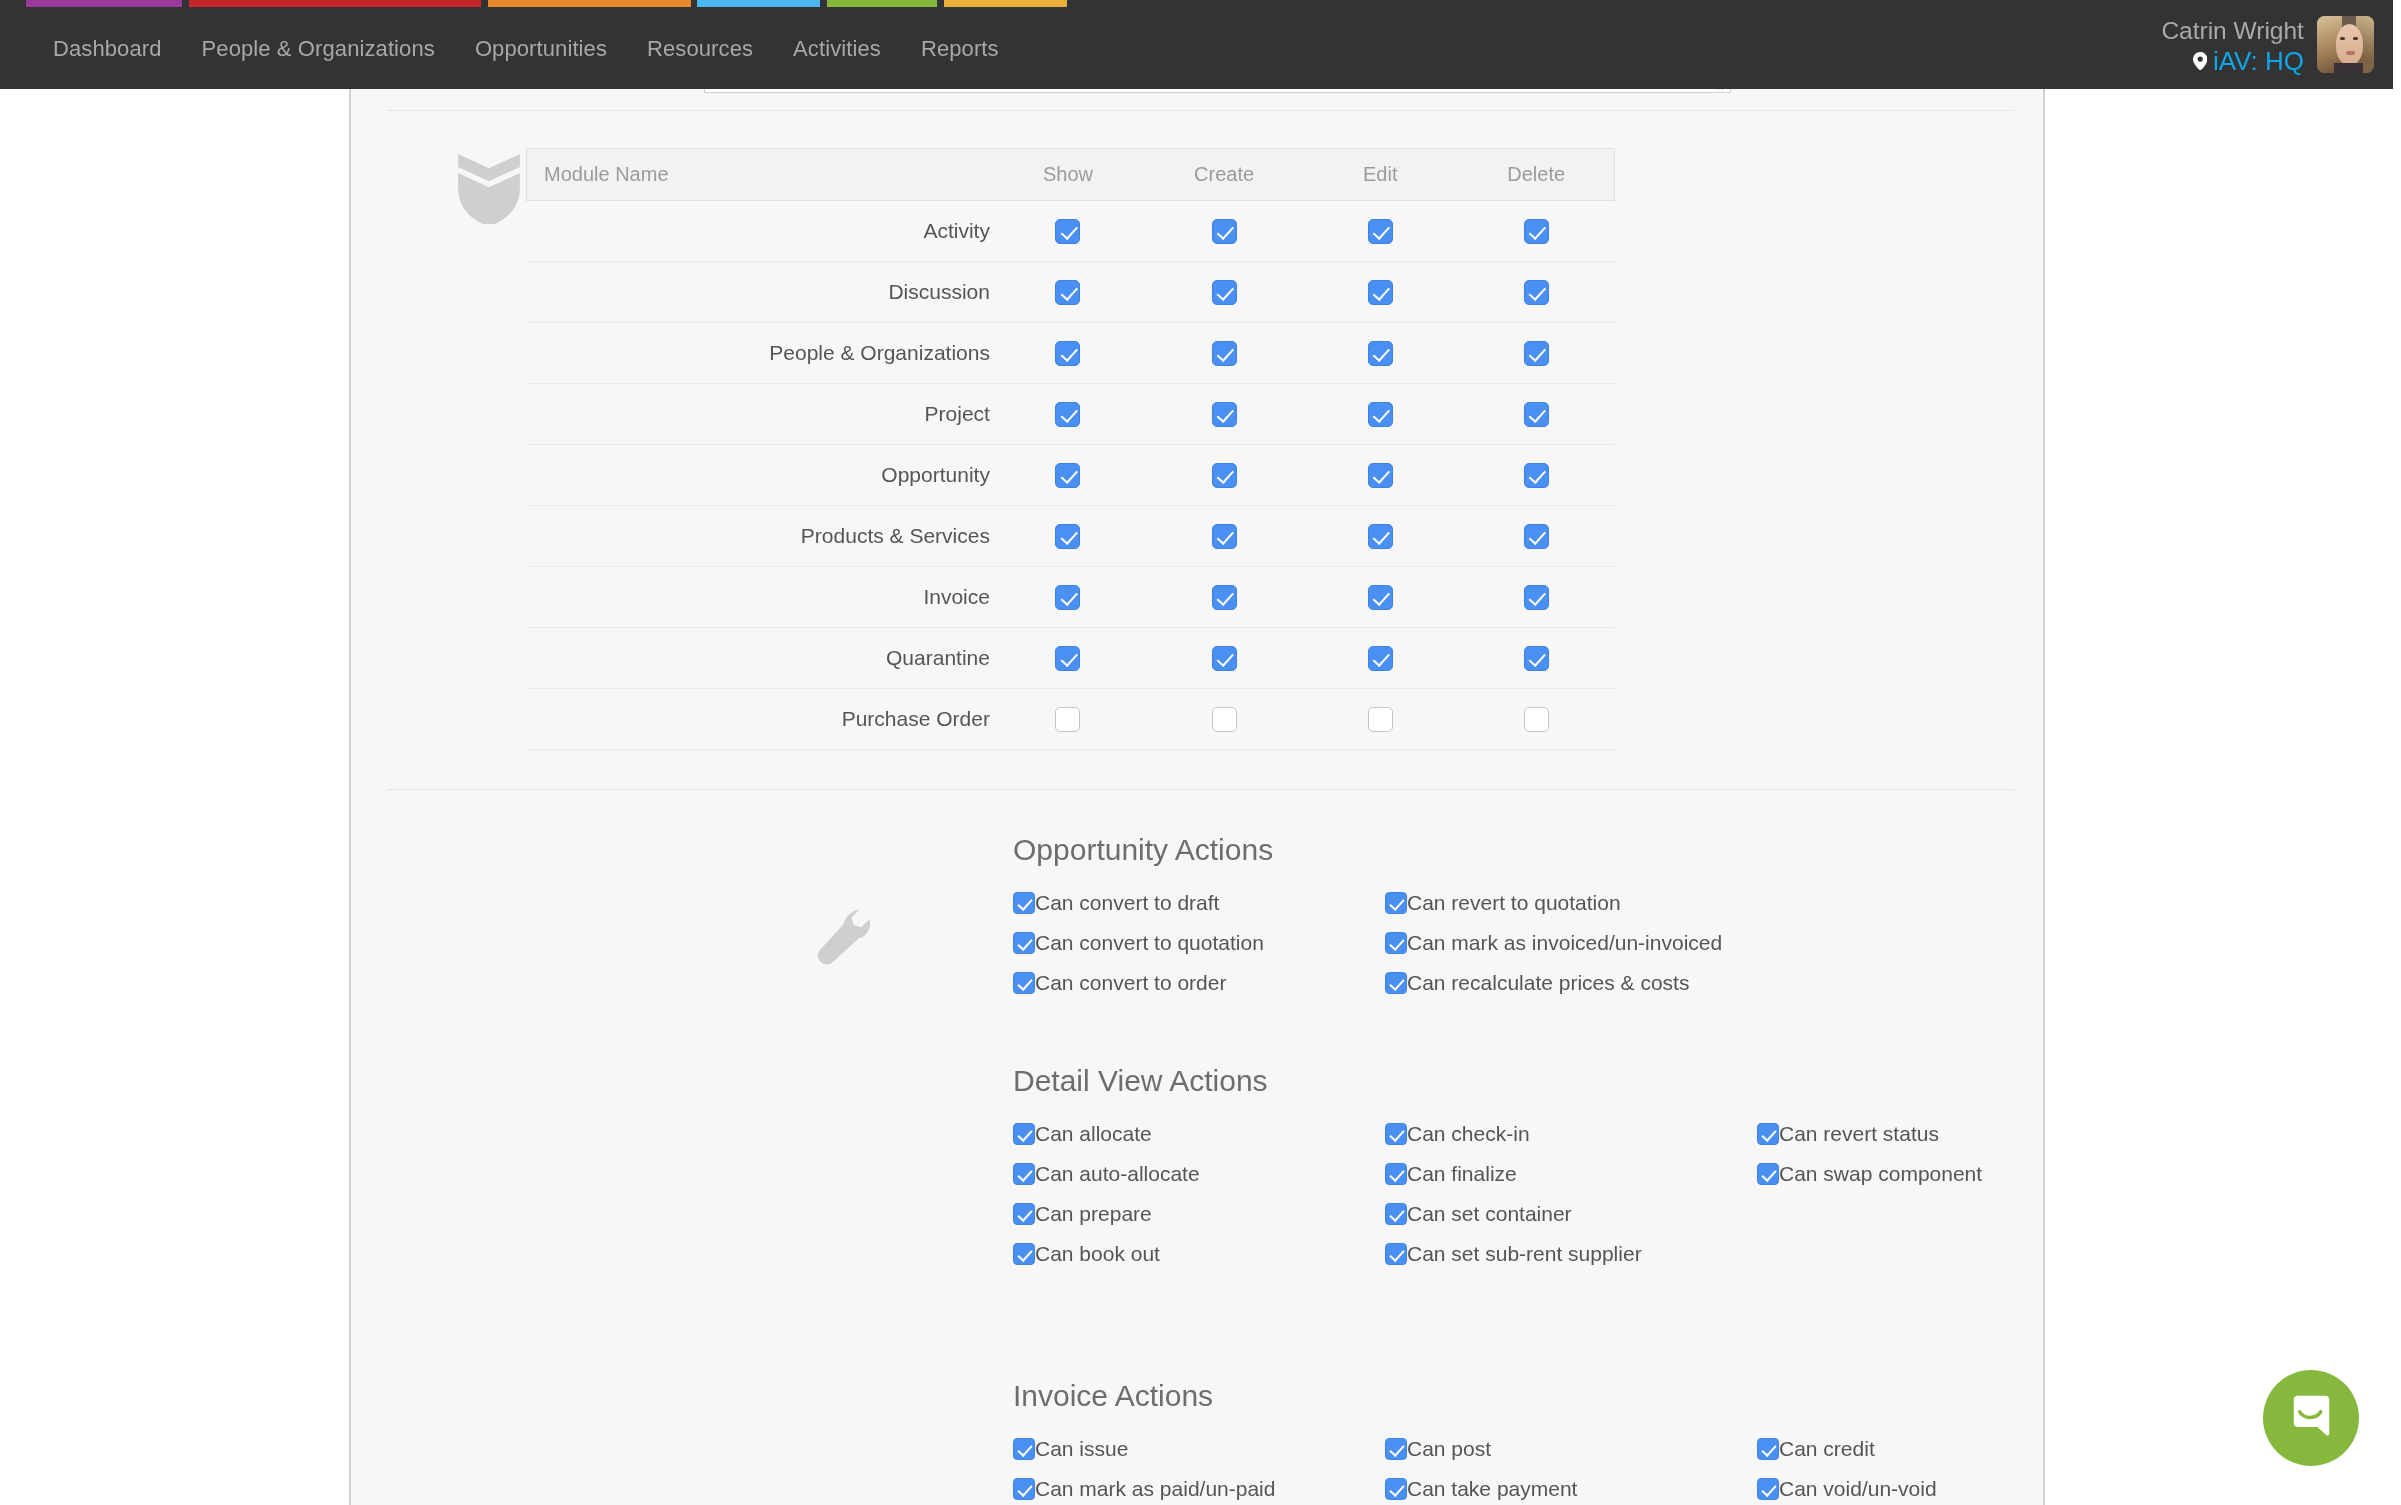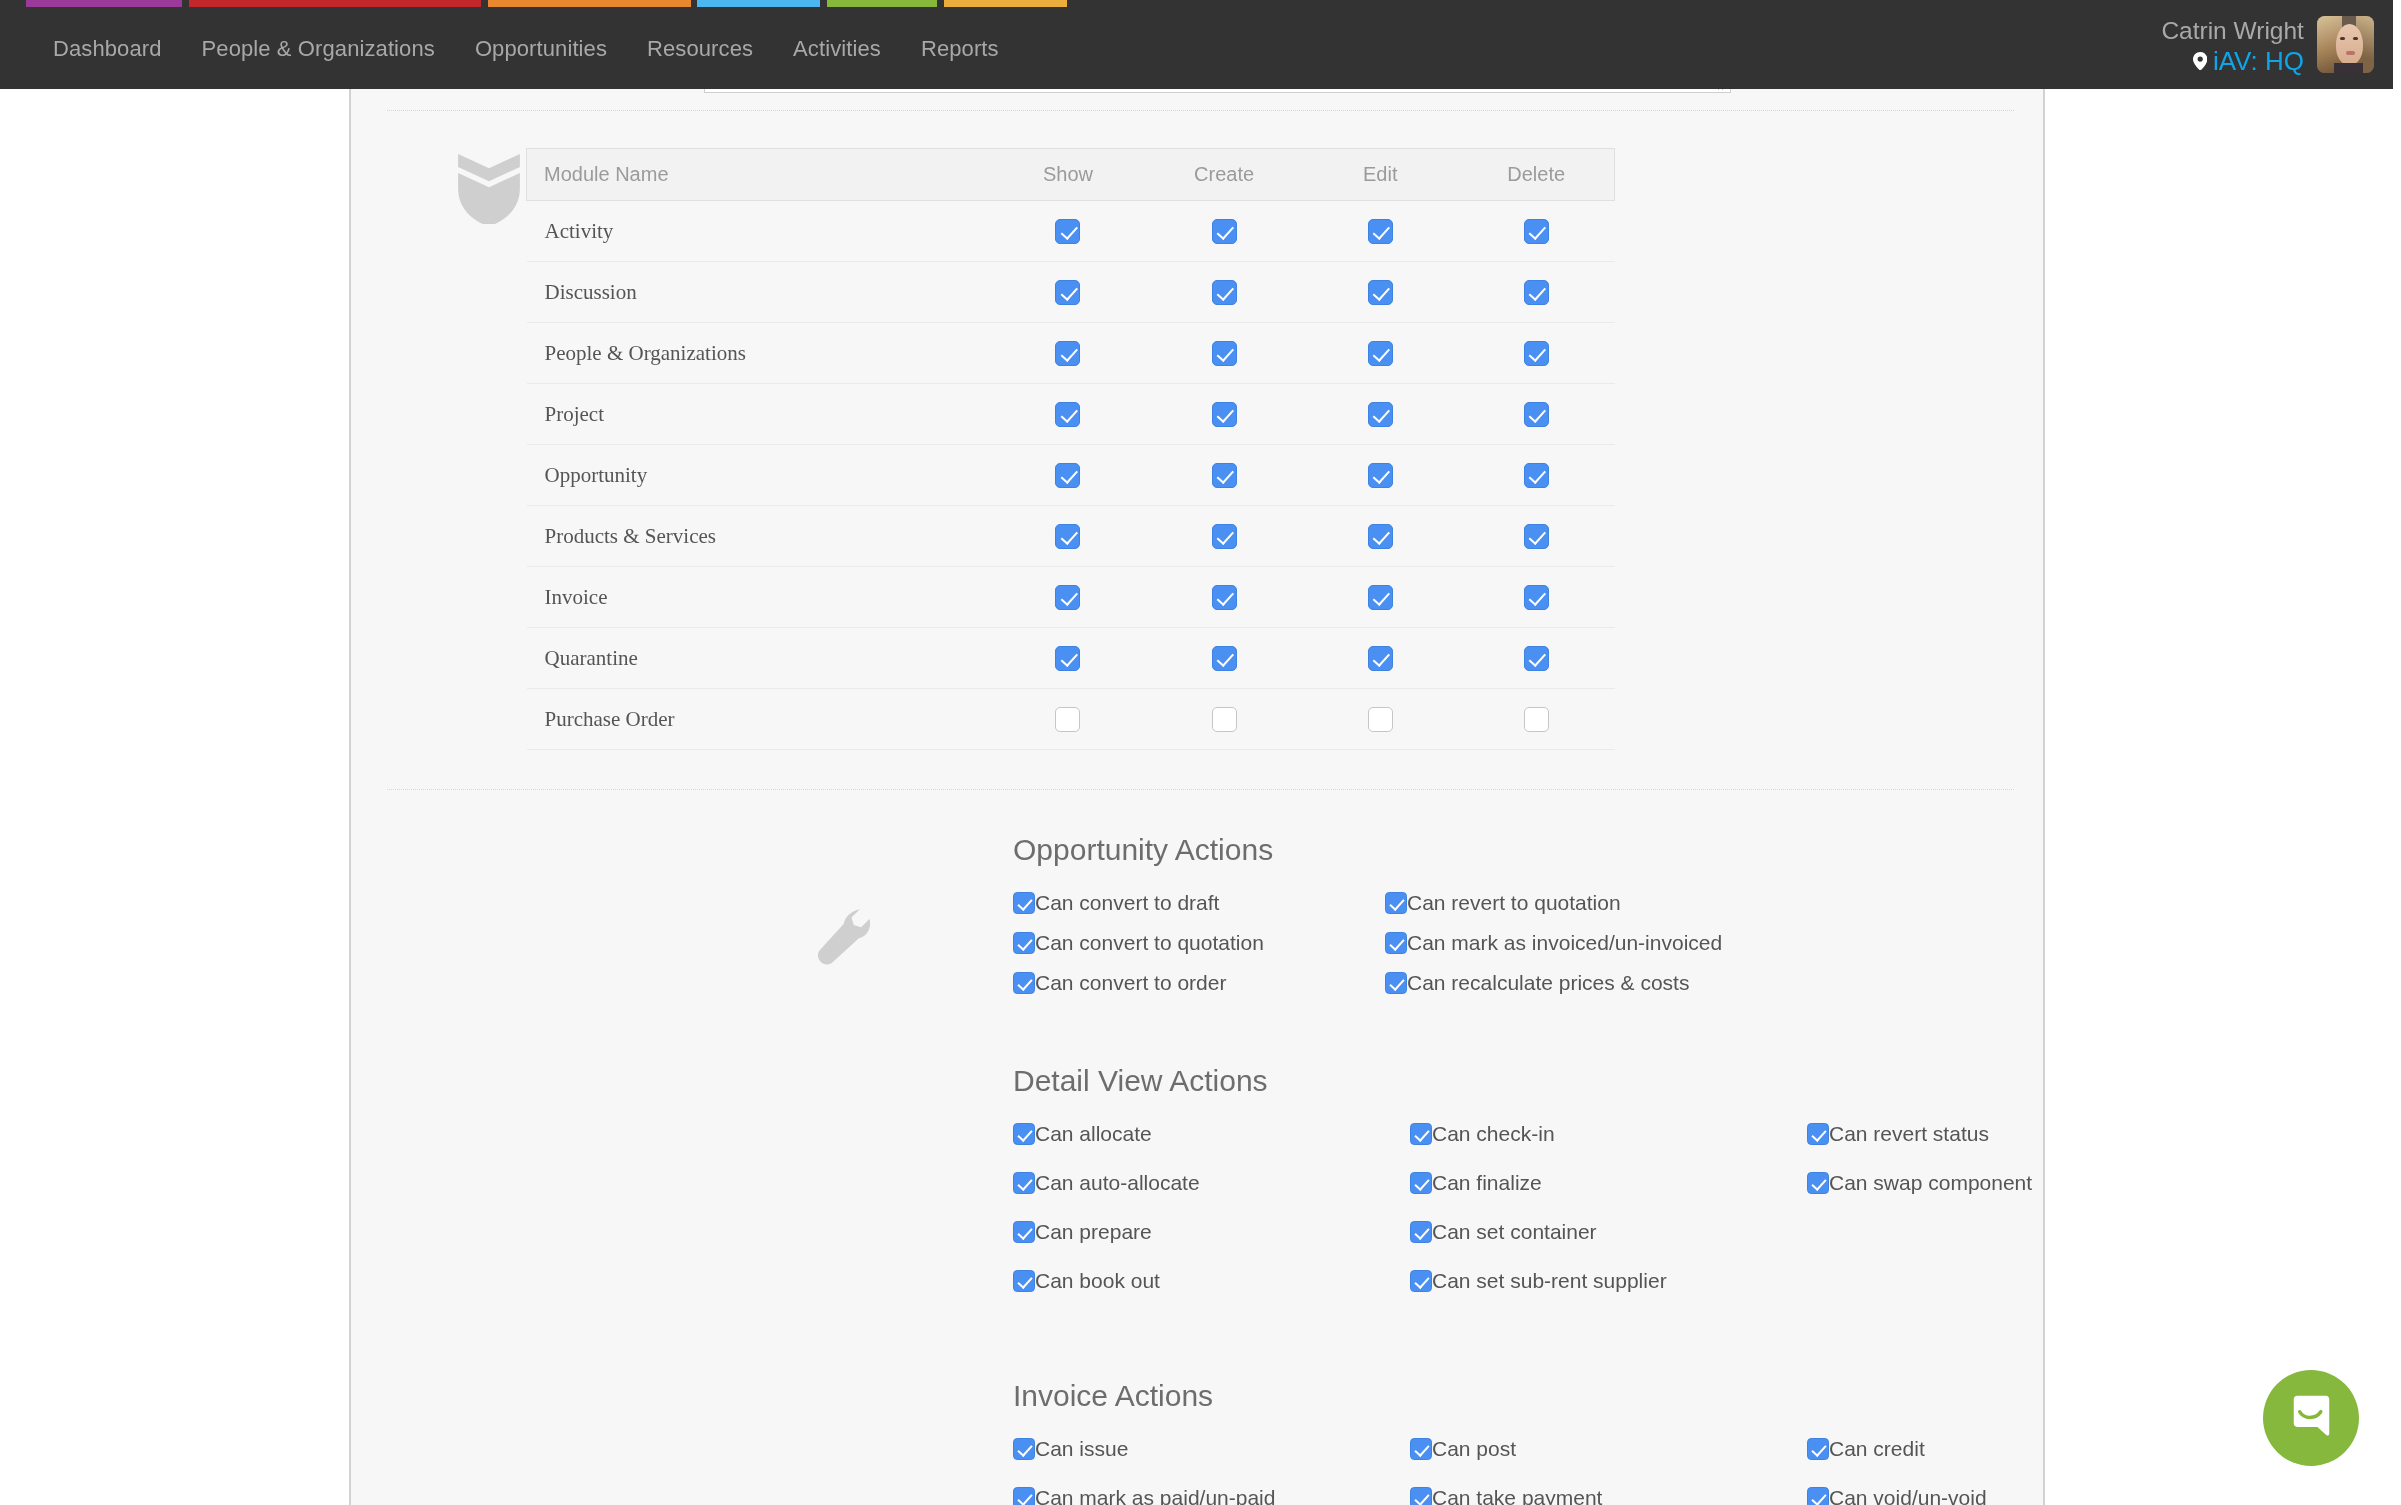--- a/index.html
+++ b/index.html
@@ -211,23 +211,22 @@
   .perm-table thead th.last { border-right: 0.8px solid #e0e0e0; }
   .perm-table tbody td {
     border-bottom: 0.8px solid #eaeaea;
     height: 61px;
     text-align: center;
     vertical-align: middle;
     font-size: 21px;
     color: #555555;
   }
   .perm-table tbody td.modname {
-    text-align: left;
+    text-align: right;
     padding-left: 18px;
-    font-family: Liberation Serif, serif;
   }
   .col-mod   { width: 463px; }
   .col-check { width: 156px; }
 
   
   .cbx {
     display: inline-block;
     width: 25px; height: 25px;
     border-radius: 5px;
     position: relative;
@@ -278,21 +277,21 @@
     font-weight: normal;
     margin-bottom: 24px;
     white-space: nowrap;
   }
   .sec { margin-bottom: 37px; }
   .opt-grid {
     display: grid;
     row-gap: 16px;
   }
   .grid-2 { grid-template-columns: 372px 372px; }
-  .grid-3 { grid-template-columns: 372px 372px 372px; gap: 25px; }
+  .grid-3 { grid-template-columns: 372px 372px 372px; }
 
   .opt {
     display: flex;
     align-items: center;
     white-space: nowrap;
   }
   .opt-label {
     margin-left: 0;
     font-size: 21px;
     color: #555555;

